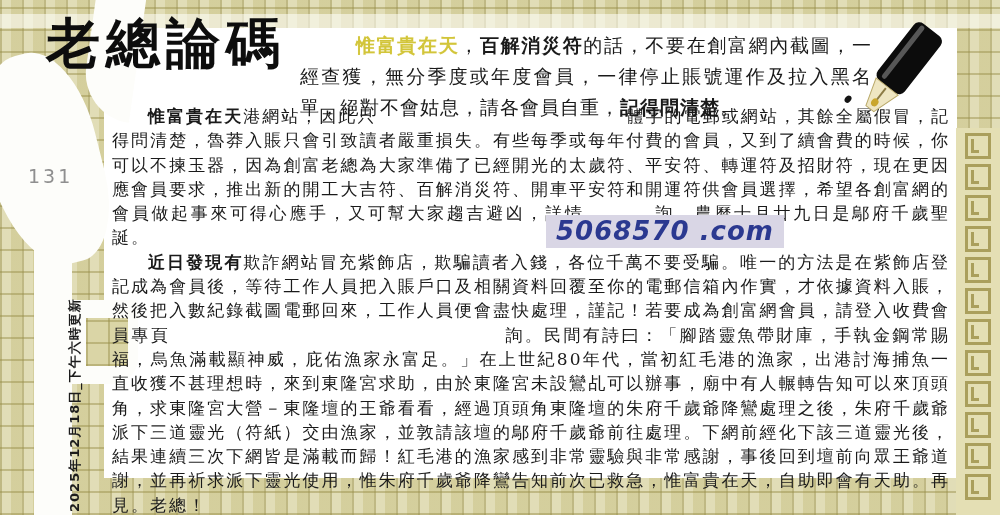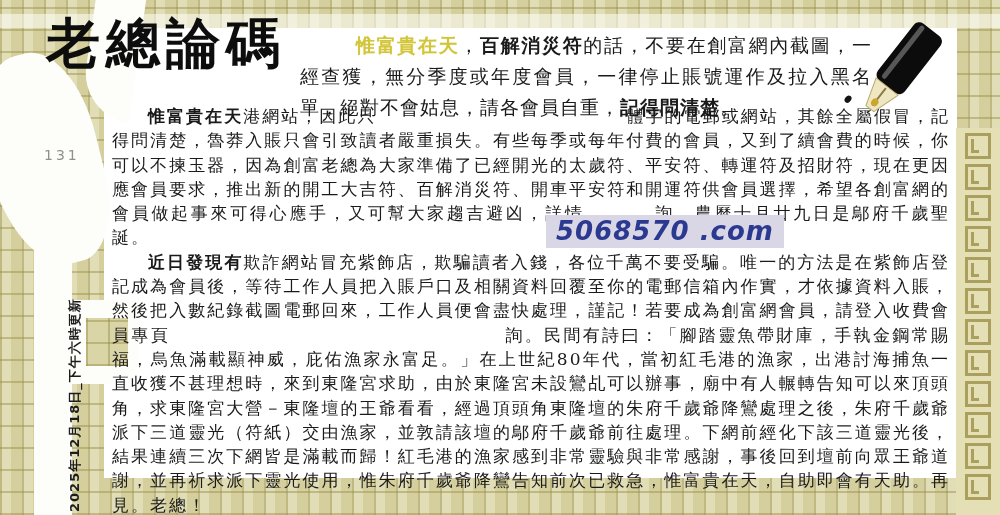--- a/index.html
+++ b/index.html
@@ -16,22 +16,22 @@
   .white-panel{position:absolute;left:104px;top:28px;width:853px;height:450px;background:#ffffff;}
   
   .shape{position:absolute;background:#fdfdfa;}
   .shape-hook{left:88px;top:-8px;width:50px;height:128px;border-radius:0 0 0 70px;transform:rotate(8deg);}
   .shape-blob{left:-12px;top:52px;width:112px;height:215px;border-radius:52% 48% 42% 58%;transform:rotate(-14deg);}
   .shape-bar{left:34px;top:240px;width:38px;height:275px;}
   .shape-foot{left:34px;top:300px;width:104px;height:84px;border-radius:0 0 26px 0;}
   .shape-foot-cut{position:absolute;left:86px;top:318px;width:42px;height:48px;background:#dad5a6;
       background-image:repeating-linear-gradient(0deg, rgba(150,140,70,.45) 0 2px, rgba(0,0,0,0) 2px 22px),
                        repeating-linear-gradient(90deg, rgba(150,140,70,.45) 0 2px, rgba(0,0,0,0) 2px 22px);}
-  .issue-number{position:absolute;left:28px;top:147px;color:#8f8f8f;
-      font-family:"DejaVu Sans","Liberation Sans",sans-serif;font-size:14px;letter-spacing:3px;margin-left:16px;}
+  .issue-number{position:absolute;left:28px;top:165px;color:#8f8f8f;
+      font-family:"DejaVu Sans","Liberation Sans",sans-serif;font-size:19px;letter-spacing:3px;}
   .update-time{position:absolute;left:66px;top:512px;transform:rotate(-90deg);transform-origin:left top;
       white-space:nowrap;color:#1c1c1c;font-family:"DejaVu Sans","Liberation Sans",sans-serif;
       font-size:13px;font-weight:bold;letter-spacing:1px;}
   
   .meander-strip{position:absolute;right:0;top:128px;bottom:0;width:44px;background:#e4dfb4;
       display:flex;flex-direction:column;align-items:center;padding-top:5px;box-sizing:border-box;}
   .m-cell{width:26px;height:26px;border:3px solid #aa9f5c;box-sizing:border-box;margin-bottom:5px;position:relative;flex:none;}
   .m-cell::after{content:"";position:absolute;left:3px;top:3px;right:9px;bottom:3px;
       border-left:3px solid #aa9f5c;border-bottom:3px solid #aa9f5c;}
   

